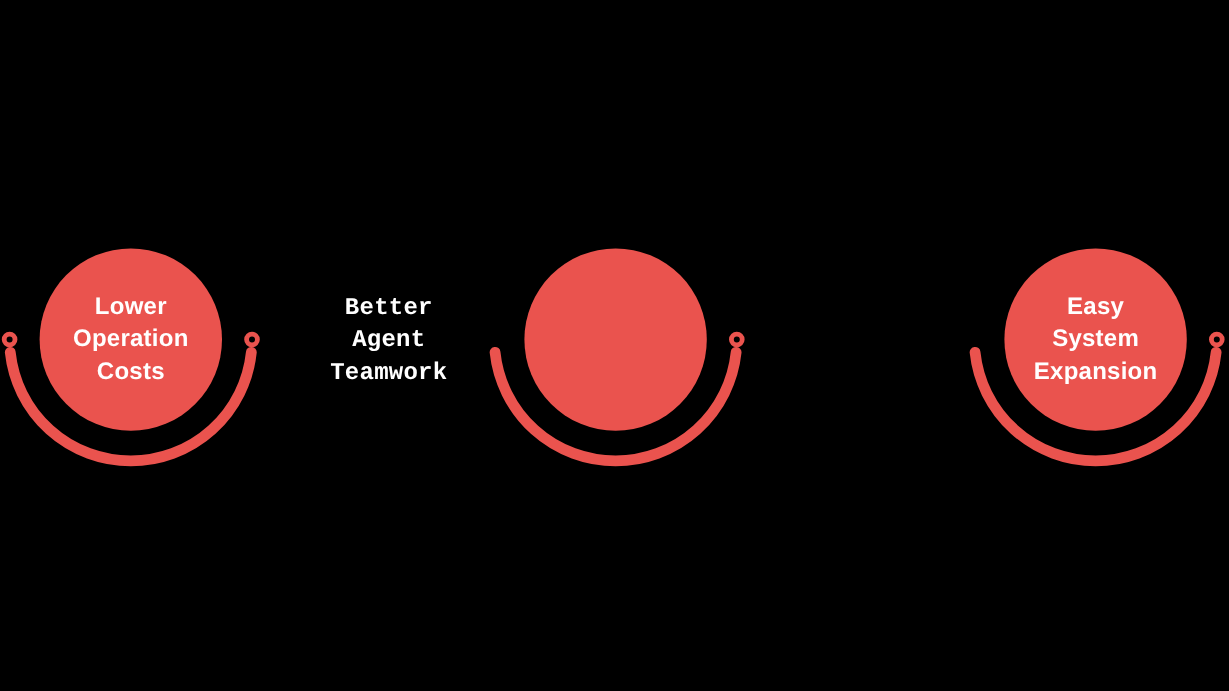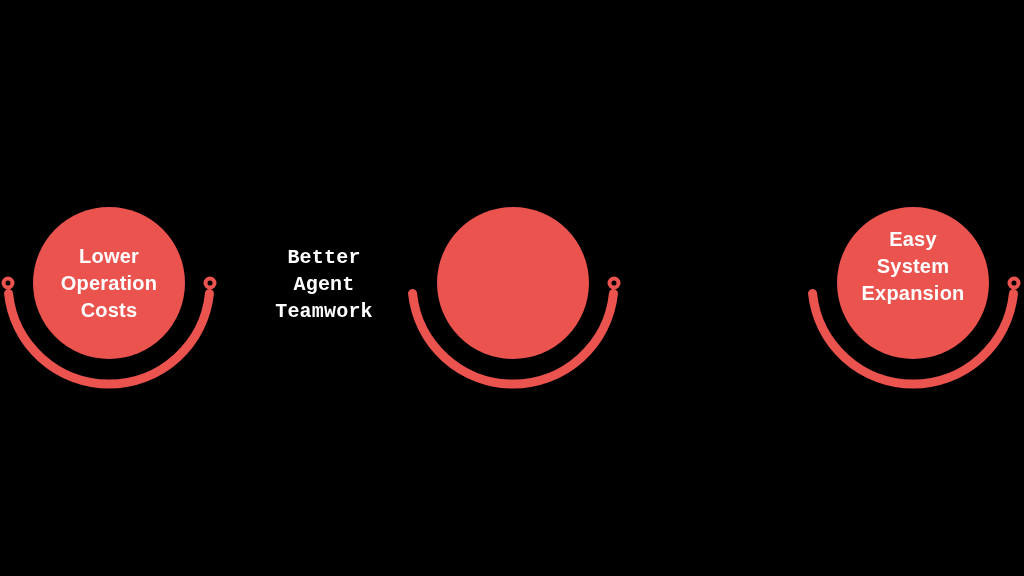--- a/index.html
+++ b/index.html
@@ -74,21 +74,21 @@
       <circle class="ring" cx="1014" cy="283" r="4.5"></circle>
       <circle class="fill-accent" cx="913" cy="283" r="76"></circle>
     </g>
   </svg>
 
   <div class="node-label" style="left:109px; top:283px;">Lower
 Operation
 Costs</div>
 
 
-  <div class="node-label" style="left:913px; top:266px;">Easy
+  <div class="node-label" style="left:913px; top:283px;">Easy
 System
 Expansion</div>
 
   <div class="connector-label" style="left:324px; top:284px;font-family:Liberation Mono, monospace;">Better
 Agent
 Teamwork</div>
 
 
 </div>
 

